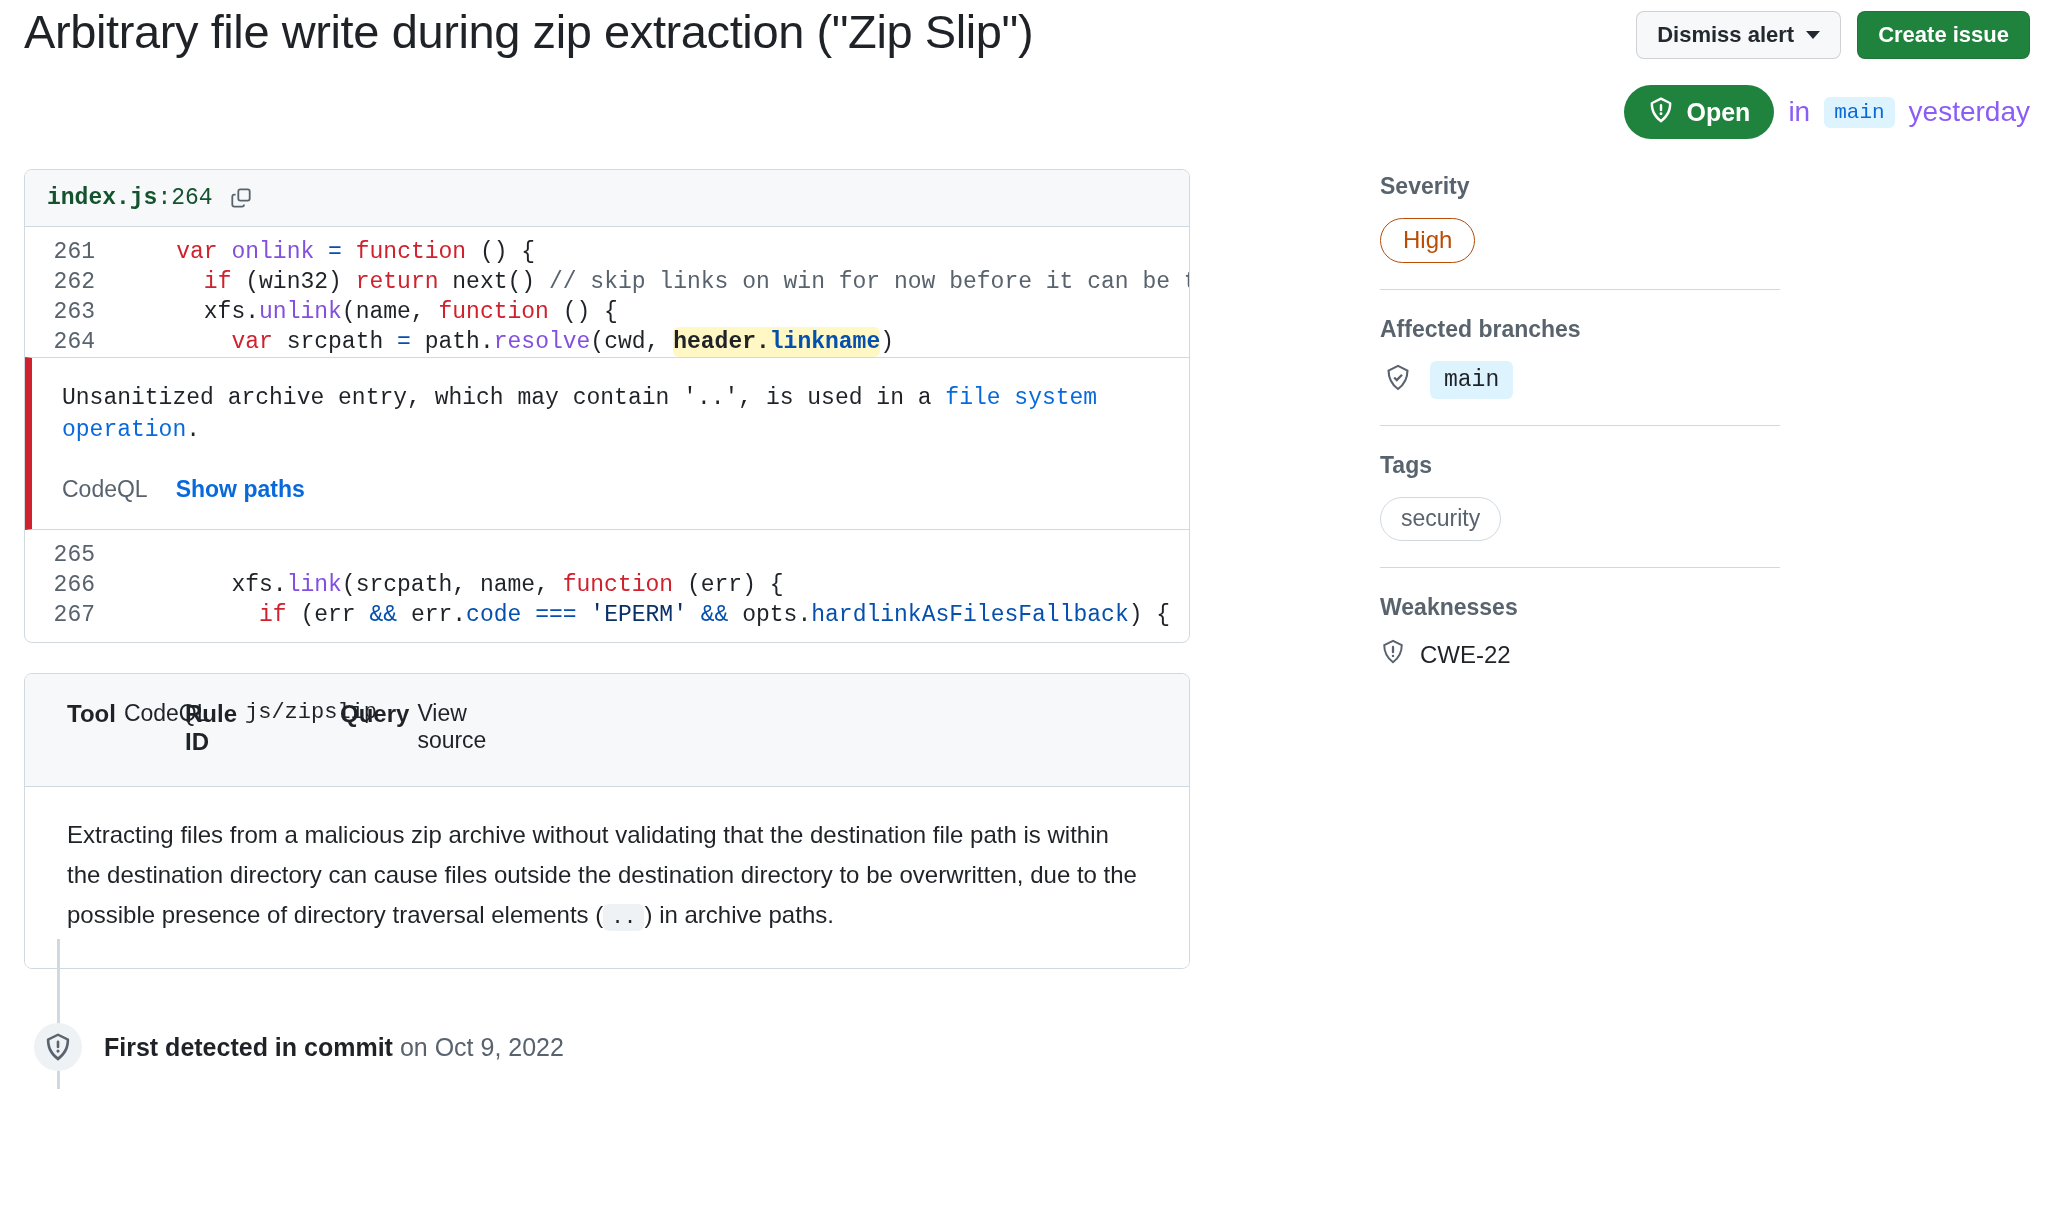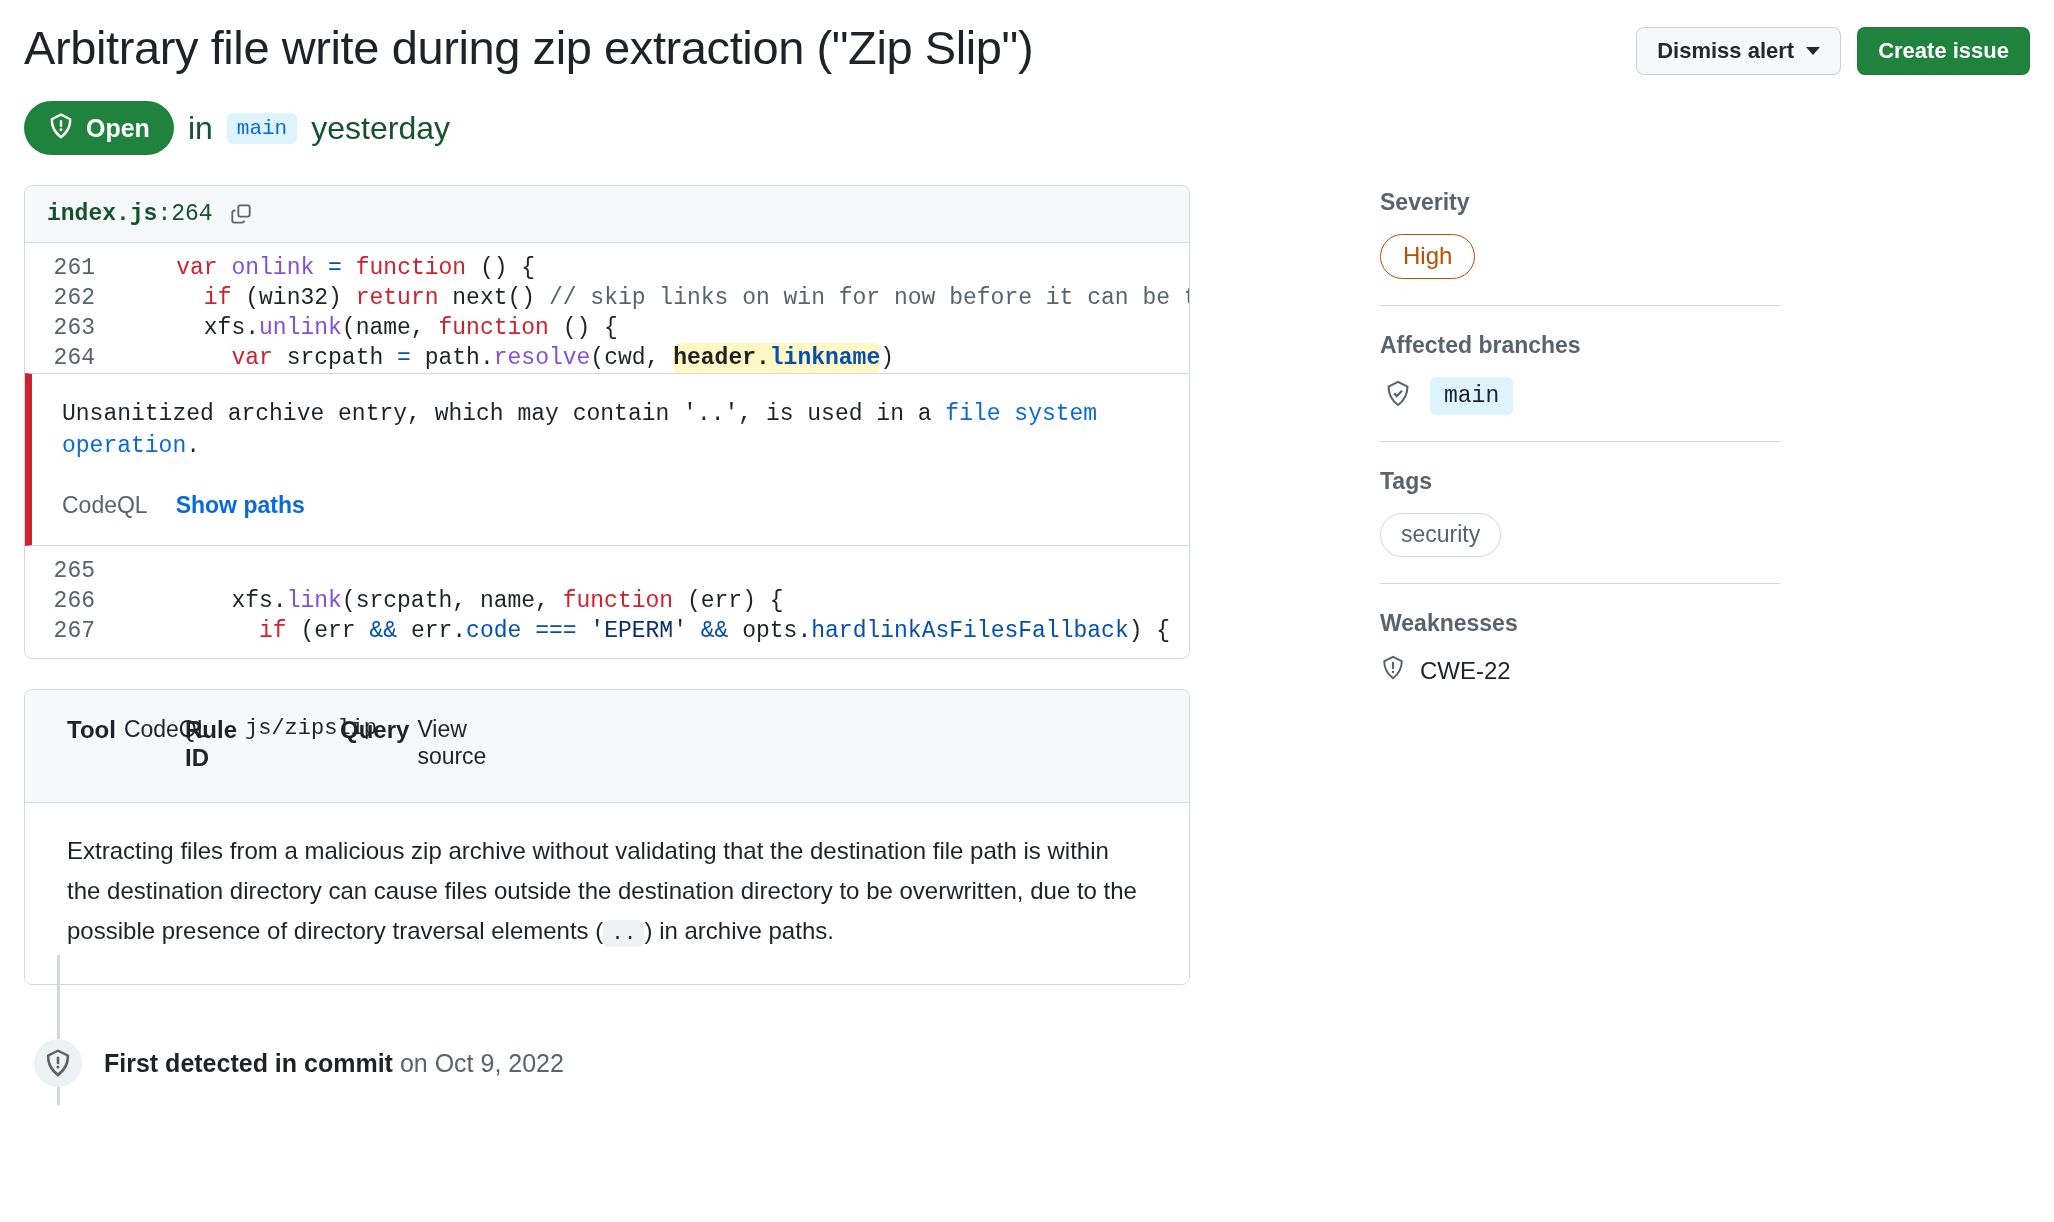--- a/index.html
+++ b/index.html
@@ -15,21 +15,21 @@
     position: relative;
     width: 2054px; height: 1222px;
     padding: 0 24px;
   }
 
   
   .header-row {
     display: flex;
     align-items: flex-end;
     justify-content: space-between;
-    padding-top: 20px;
+    padding-top: 4px;
   }
   .title {
     font-size: 47px;
     line-height: 1.18;
     font-weight: 400;
     letter-spacing: -0.4px;
     margin: 0;
     color: #1f2328;
     max-width: 1450px;
   }
@@ -68,36 +68,37 @@
     border-top: 8px solid #24292f;
     display: inline-block;
   }
 
   
   .state-row {
     display: flex;
     align-items: center;
     gap: 14px;
     margin-top: 26px;
+    justify-content: flex-end;
   }
   .state-badge {
     background: #1f833d;
     color: #fff;
     border-radius: 999px;
     padding: 12px 24px;
     font-size: 25px;
     font-weight: 700;
     display: inline-flex;
     align-items: center;
     gap: 12px;
     line-height: 1;
   }
   .meta-text {
-    font-size: 32px;
-    color: #14532d;
+    font-size: 28px;
+    color: #8b5cf6;
   }
   .branch-chip {
     background: #ddf4ff;
     color: #0969da;
     border-radius: 6px;
     padding: 4px 10px;
     font-family: "Liberation Mono", monospace;
     font-size: 21px;
   }
 

